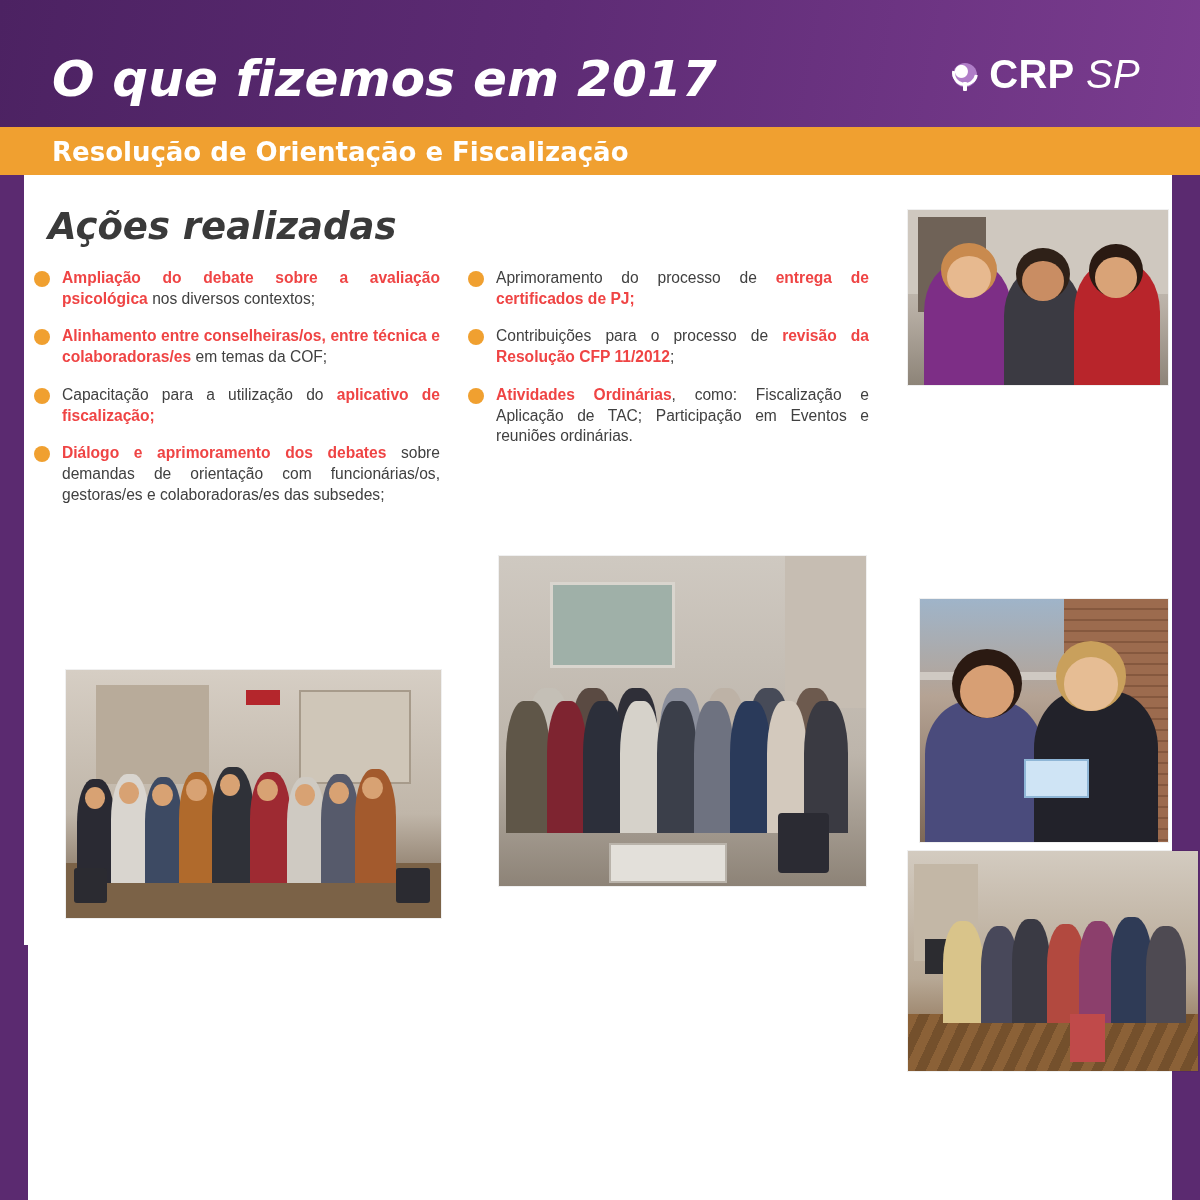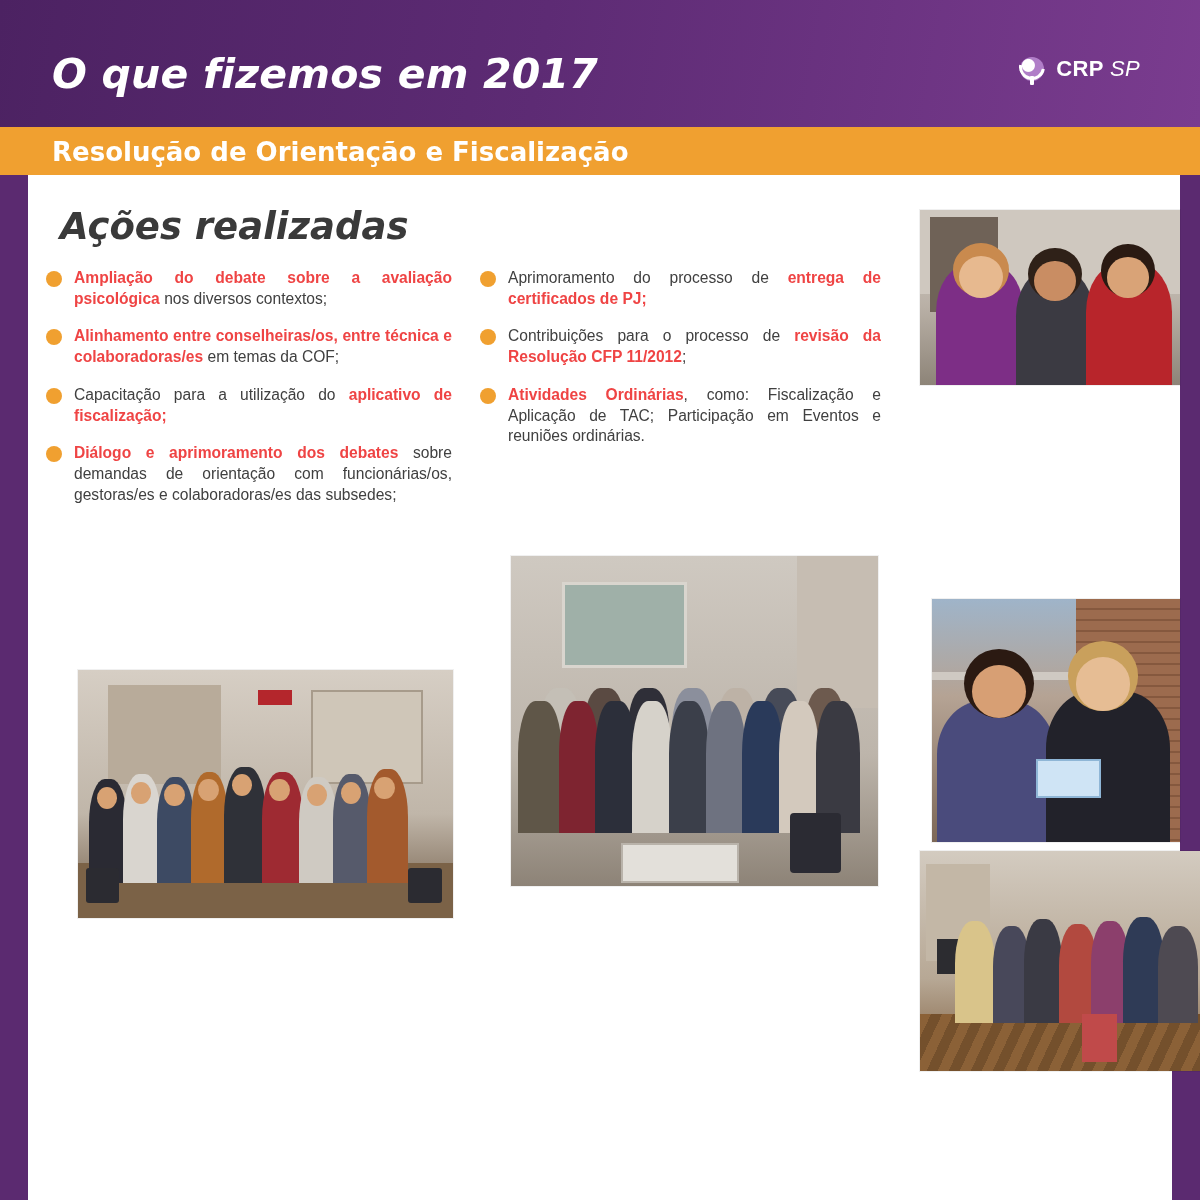--- a/index.html
+++ b/index.html
@@ -23,21 +23,21 @@
   .rail-left { left: 0; }
   .rail-right { right: 0; }
 
   
   .header {
     position: absolute; left: 0; top: 0; width: 1200px; height: 127px;
     background: linear-gradient(100deg, #4c2262 0%, #5d2b74 45%, #7a3c8f 100%);
   }
   .header-title {
     position: absolute; left: 52px; top: 50px;
-    font-size: 41px; font-weight: bold; font-style: italic;
+    font-size: 50px; font-weight: bold; font-style: italic;
     color: #ffffff; letter-spacing: 0.2px;
     font-family: "DejaVu Sans", sans-serif;
   }
   .logo {
     position: absolute; right: 60px; top: 52px;
     display: flex; align-items: center; gap: 9px;
   }
   .logo-mark {
     width: 30px; height: 34px; position: relative;
   }
@@ -49,38 +49,38 @@
   .logo-mark .stem {
     position: absolute; left: 13px; top: 24px; width: 4px; height: 9px;
     background: #ffffff; border-radius: 1px;
   }
   .logo-mark .arc {
     position: absolute; left: 2px; top: 2px; width: 26px; height: 26px;
     border: 3px solid #ffffff; border-radius: 50%;
     border-right-color: transparent; border-top-color: transparent;
     transform: rotate(-35deg);
   }
-  .logo-text { color: #ffffff; font-size: 22px; letter-spacing: .3px; }
+  .logo-text { color: #ffffff; font-size: 40px; letter-spacing: .3px; }
   .logo-text b { font-weight: bold; }
   .logo-text span { font-style: italic; font-weight: normal; }
 
   
   .subbar {
     position: absolute; left: 0; top: 127px; width: 1200px; height: 48px;
     background: #f0a030;
   }
   .subbar-text {
     position: absolute; left: 52px; top: 10px;
     font-size: 26px; font-weight: bold; color: #ffffff;
     font-family: "DejaVu Sans", sans-serif;
   }
 
   
   .body-area {
-    position: absolute; left: 36px; top: 175px;
+    position: absolute; left: 24px; top: 175px;
     width: 1144px; height: 770px; background: #ffffff;
   }
   .section-title {
     position: absolute; left: 24px; top: 30px;
     font-size: 37px; font-weight: bold; font-style: italic;
     color: #3a3a3a;
     font-family: "DejaVu Sans", sans-serif;
   }
 
   

